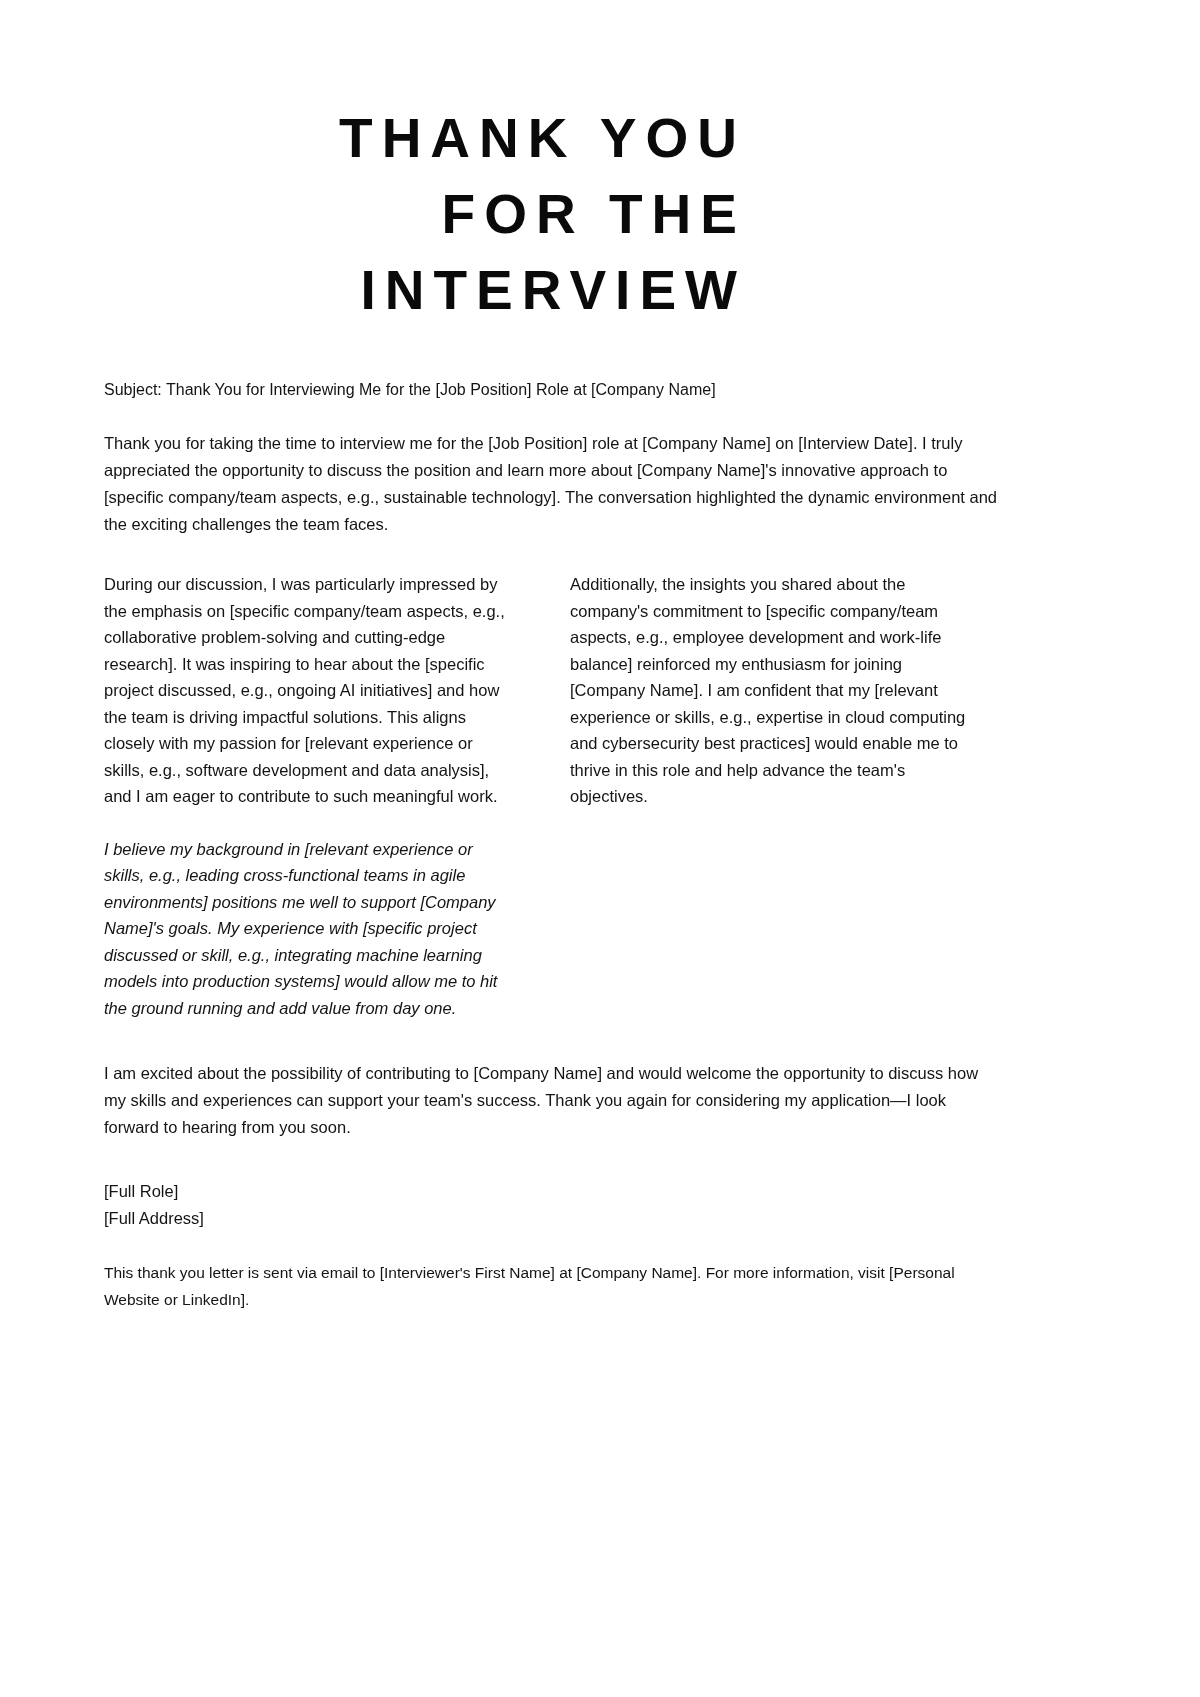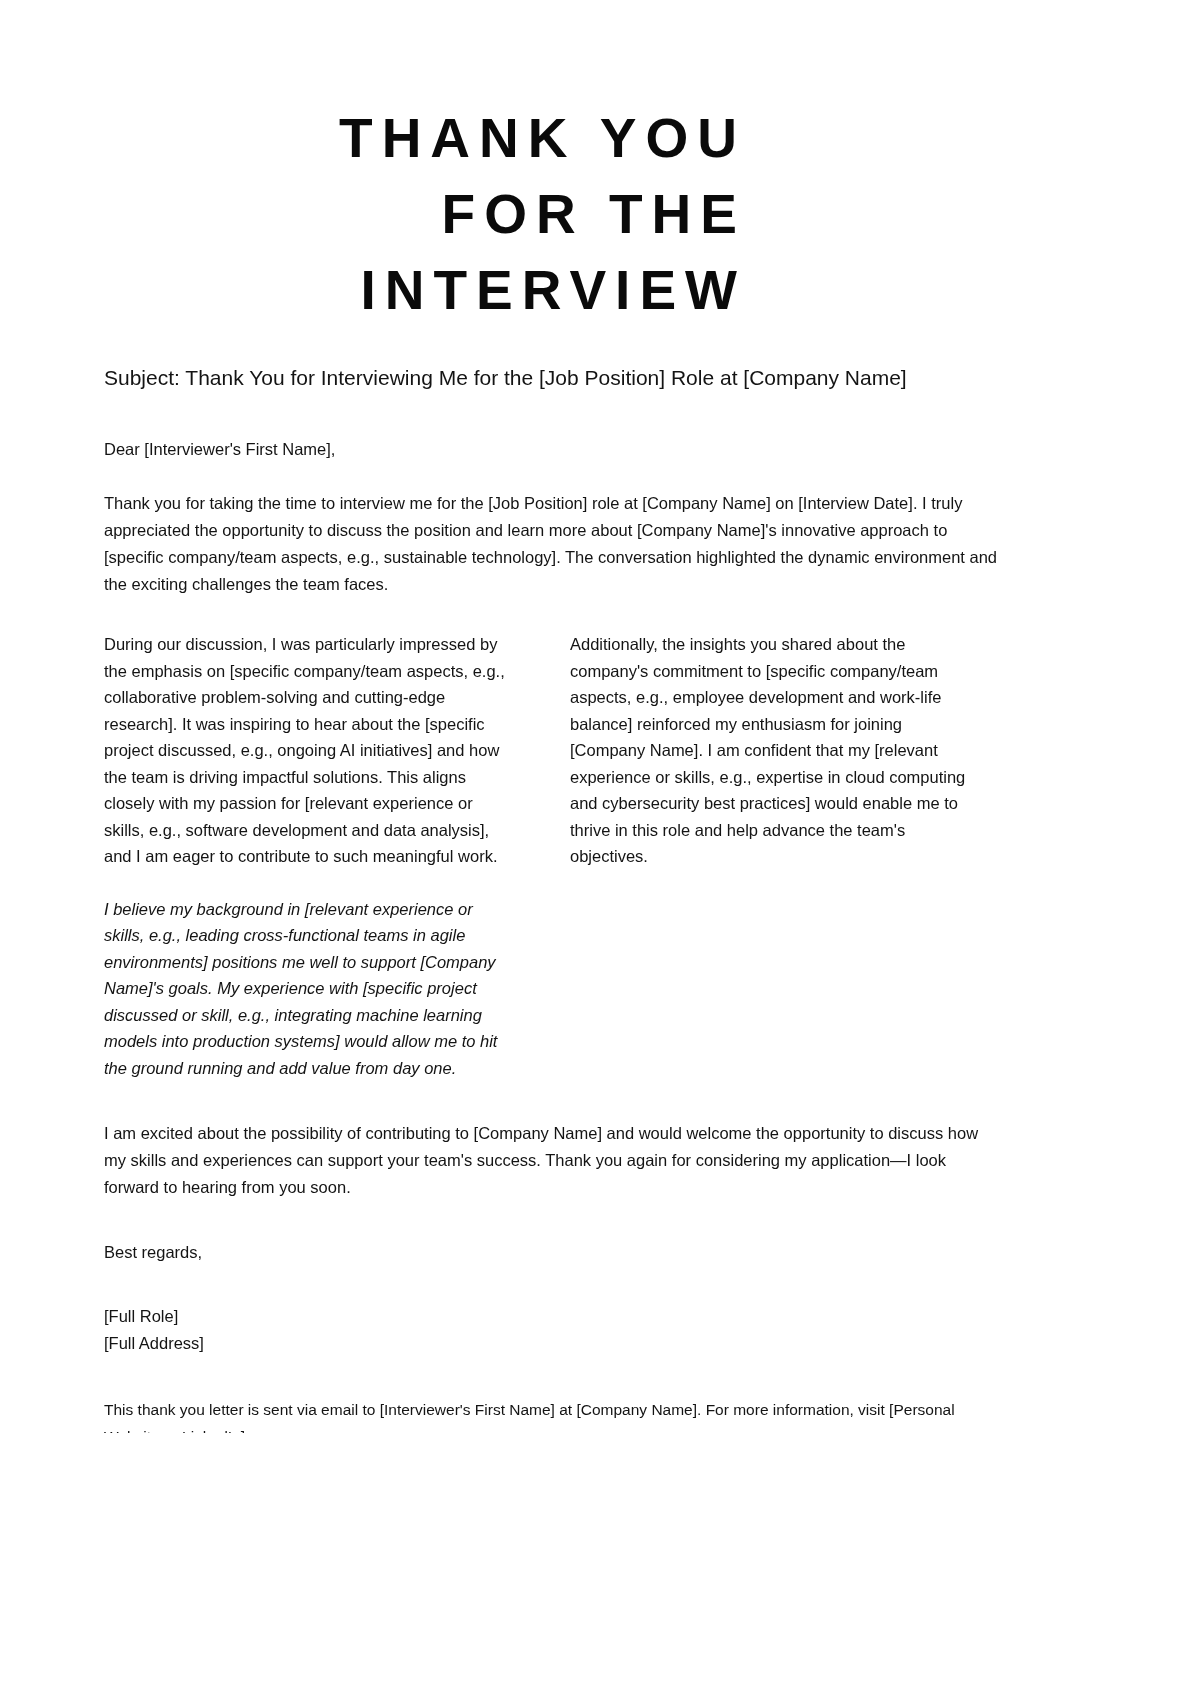--- a/index.html
+++ b/index.html
@@ -38,22 +38,22 @@
     font-weight: bold;
     letter-spacing: 9px;
     line-height: 76px;
     color: #0a0a0a;
     white-space: nowrap;
     text-transform: uppercase;
   }
 
   
   .subject-line {
-    margin-top: 36px;
-    font-size: 21px;
+    margin-top: 48px;
+    font-size: 16px;
     line-height: 27px;
     color: #141414;
   }
   .greeting {
     margin-top: 45px;
     font-size: 16.5px;
     line-height: 27px;
     color: #141414;
   }
   .intro-para {
@@ -101,57 +101,55 @@
   .signature-block {
     margin-top: 37px;
     font-size: 16.5px;
     line-height: 26.5px;
     color: #141414;
   }
   .signature-line {
     display: block;
   }
   .footer-note {
-    margin-top: 40px;
+    margin-top: 28px;
     font-size: 15.5px;
     line-height: 27px;
     color: #141414;
   }
 </style>
 </head>
 <body>
 
 <div class="page">
   <div class="content">
 
     <div class="title-block">
       <div class="title-line">THANK YOU</div>
       <div class="title-line">FOR THE</div>
       <div class="title-line">INTERVIEW</div>
     </div>
 
     <div class="subject-line">Subject: Thank You for Interviewing Me for the [Job Position] Role at [Company Name]</div>
 
-    <div class="greeting">Dear [Interviewer's First Name],</div>
 
     <div class="intro-para">Thank you for taking the time to interview me for the [Job Position] role at [Company Name] on [Interview Date]. I truly appreciated the opportunity to discuss the position and learn more about [Company Name]'s innovative approach to [specific company/team aspects, e.g., sustainable technology]. The conversation highlighted the dynamic environment and the exciting challenges the team faces.</div>
 
     <div class="columns">
       <div class="column">
         <div class="col-para">During our discussion, I was particularly impressed by the emphasis on [specific company/team aspects, e.g., collaborative problem-solving and cutting-edge research]. It was inspiring to hear about the [specific project discussed, e.g., ongoing AI initiatives] and how the team is driving impactful solutions. This aligns closely with my passion for [relevant experience or skills, e.g., software development and data analysis], and I am eager to contribute to such meaningful work.</div>
         <div class="col-para">I believe my background in [relevant experience or skills, e.g., leading cross-functional teams in agile environments] positions me well to support [Company Name]'s goals. My experience with [specific project discussed or skill, e.g., integrating machine learning models into production systems] would allow me to hit the ground running and add value from day one.</div>
       </div>
       <div class="column">
         <div class="col-para">Additionally, the insights you shared about the company's commitment to [specific company/team aspects, e.g., employee development and work-life balance] reinforced my enthusiasm for joining [Company Name]. I am confident that my [relevant experience or skills, e.g., expertise in cloud computing and cybersecurity best practices] would enable me to thrive in this role and help advance the team's objectives.</div>
       </div>
     </div>
 
     <div class="closing-para">I am excited about the possibility of contributing to [Company Name] and would welcome the opportunity to discuss how my skills and experiences can support your team's success. Thank you again for considering my application—I look forward to hearing from you soon.</div>
 
-    <div class="signoff">Best regards,</div>
 
     <div class="signature-block">
       <span class="signature-line">[Full Role]</span>
       <span class="signature-line">[Full Address]</span>
     </div>
 
     <div class="footer-note">This thank you letter is sent via email to [Interviewer's First Name] at [Company Name]. For more information, visit [Personal Website or LinkedIn].</div>
 
   </div>
 </div>

